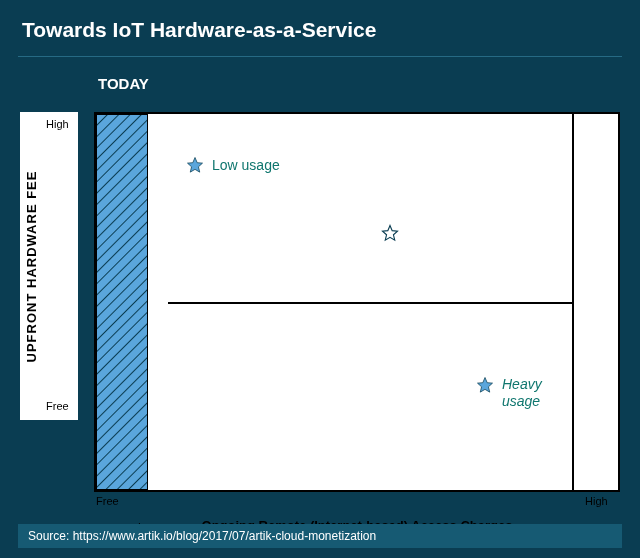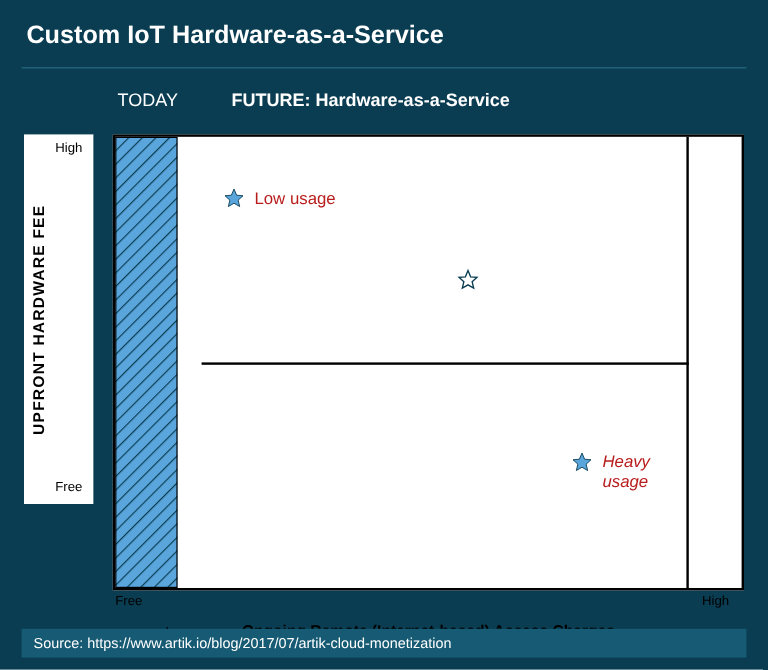--- a/index.html
+++ b/index.html
@@ -5,42 +5,42 @@
   * { margin: 0; padding: 0; box-sizing: border-box; }
   html, body { width: 640px; height: 558px; }
   body { background: #0a3d52; font-family: Arial, Helvetica, sans-serif; color: #fff; }
 
   .container { position: relative; width: 640px; height: 558px; }
 
   .title { font-size: 21px; font-weight: bold; padding: 18px 22px 14px; }
   .hr { border: none; border-top: 1px solid #266a84; margin: 0 18px; }
 
   .headers { position: relative; height: 40px; margin: 10px 18px 0 18px; }
-  .hdr-today { position: absolute; left: 80px; top: 8px; font-weight: normal; font-size: 15px; }
+  .hdr-today { position: absolute; left: 80px; top: 8px; font-weight: bold; font-size: 15px; }
   .hdr-future { position: absolute; left: 175px; top: 8px; font-weight: bold; font-size: 15px; }
 
   .chart-area { position: absolute; left: 20px; top: 112px; width: 600px; height: 400px; }
 
   .yaxis-strip { position: absolute; left: 0; top: 0; width: 58px; height: 308px; background: #fff; }
   .yaxis-label { position: absolute; left: 2px; top: 0; width: 20px; height: 308px; display: flex; align-items: center; justify-content: center; }
   .yaxis-label span { transform: rotate(-90deg); white-space: nowrap; color: #000; font-weight: bold; font-size: 13px; letter-spacing: 1px; }
   .ytick-high { position: absolute; left: 26px; top: 6px; color: #000; font-size: 11px; }
   .ytick-free { position: absolute; left: 26px; top: 288px; color: #000; font-size: 11px; }
 
   .gap { position: absolute; left: 58px; top: 0; width: 16px; height: 308px; background: #0a3d52; }
 
   .plot { position: absolute; left: 74px; top: 0; width: 526px; height: 380px; background: #fff; border: 2px solid #000; }
 
   .today-band { position: absolute; left: 0; top: 0; width: 52px; height: 100%; }
   .today-band svg { width: 100%; height: 100%; display: block; }
 
   .mid-line { position: absolute; left: 72px; top: 50%; width: 406px; height: 0; border-top: 2px solid #000; }
   .right-line { position: absolute; left: 476px; top: 0; width: 0; height: 100%; border-left: 2px solid #000; }
 
-  .point { position: absolute; display: flex; align-items: center; gap: 8px; color: #b91c1c; font-size: 14px; }
+  .point { position: absolute; display: flex; align-items: center; gap: 8px; color: #0f766e; font-size: 14px; }
   .point-vert { flex-direction: row; }
 
   .star { display: inline-block; width: 18px; height: 18px; }
   .star svg { width: 100%; height: 100%; display: block; }
 
   .p-low { left: 90px; top: 42px; }
   .p-custom { left: 285px; top: 110px; }
   .p-heavy { left: 380px; top: 262px; align-items: flex-start; font-style: italic; }
   .p-heavy .lbl { max-width: 60px; line-height: 1.2; }
 
@@ -51,26 +51,25 @@
 
   .xlabel { position: absolute; left: 74px; top: 406px; width: 526px; text-align: center; color: #000; font-weight: bold; font-size: 13px; }
 
   .source-bar { position: absolute; left: 18px; top: 524px; width: 604px; height: 24px; background: #165a73; display: flex; align-items: center; padding: 0 10px; font-size: 12px; }
 </style>
 </head>
 <body>
 
 <div class="container">
 
-  <h1 class="title">Custom IoT Hardware-as-a-Service</h1>
+  <h1 class="title">Towards IoT Hardware-as-a-Service</h1>
   <hr class="hr">
 
   <div class="headers">
     <div class="hdr-today">TODAY</div>
-    <div class="hdr-future">FUTURE: Hardware-as-a-Service</div>
   </div>
 
   <div class="chart-area">
 
     <div class="yaxis-strip">
       <div class="yaxis-label">
         <span>UPFRONT HARDWARE FEE</span>
       </div>
       <div class="ytick-high">High</div>
       <div class="ytick-free">Free</div>

